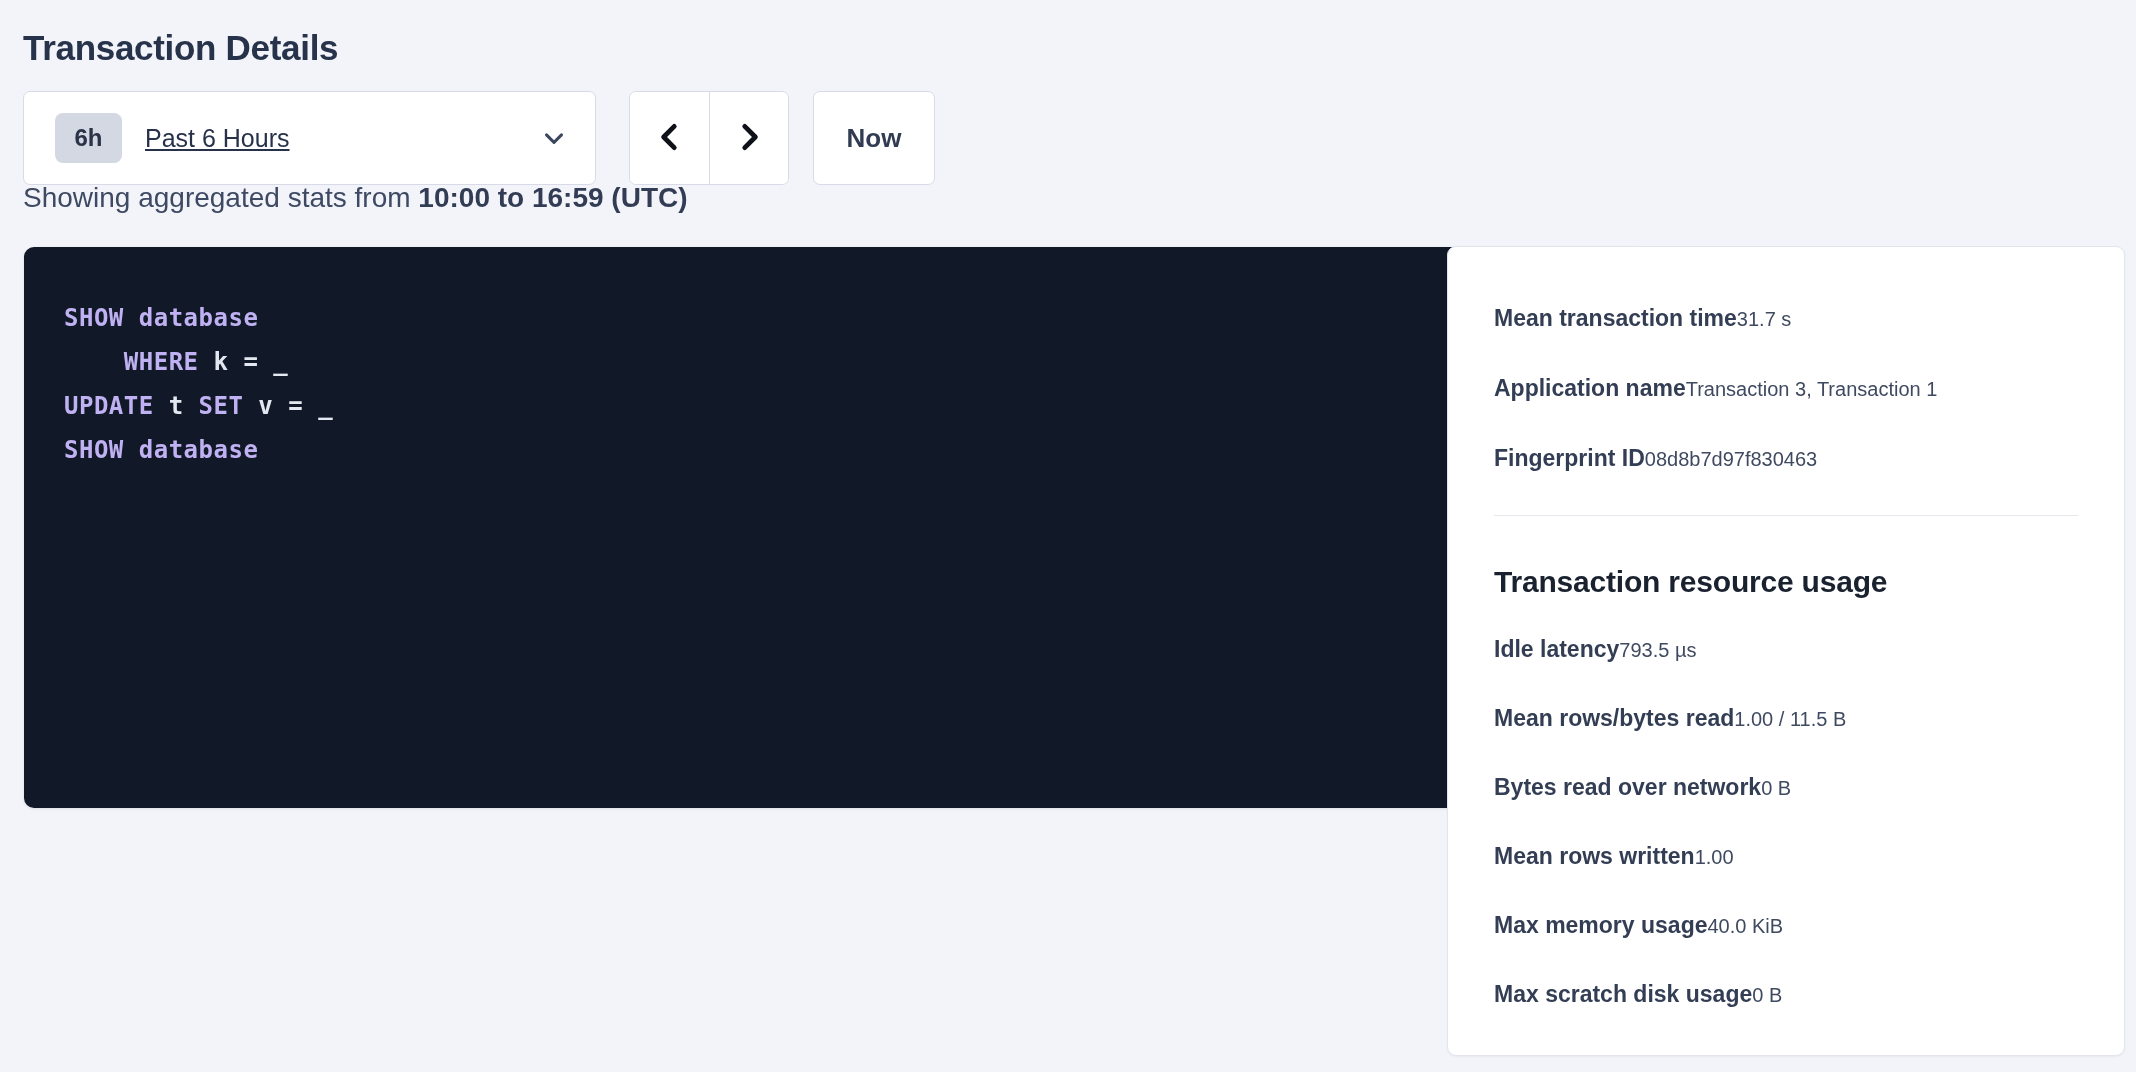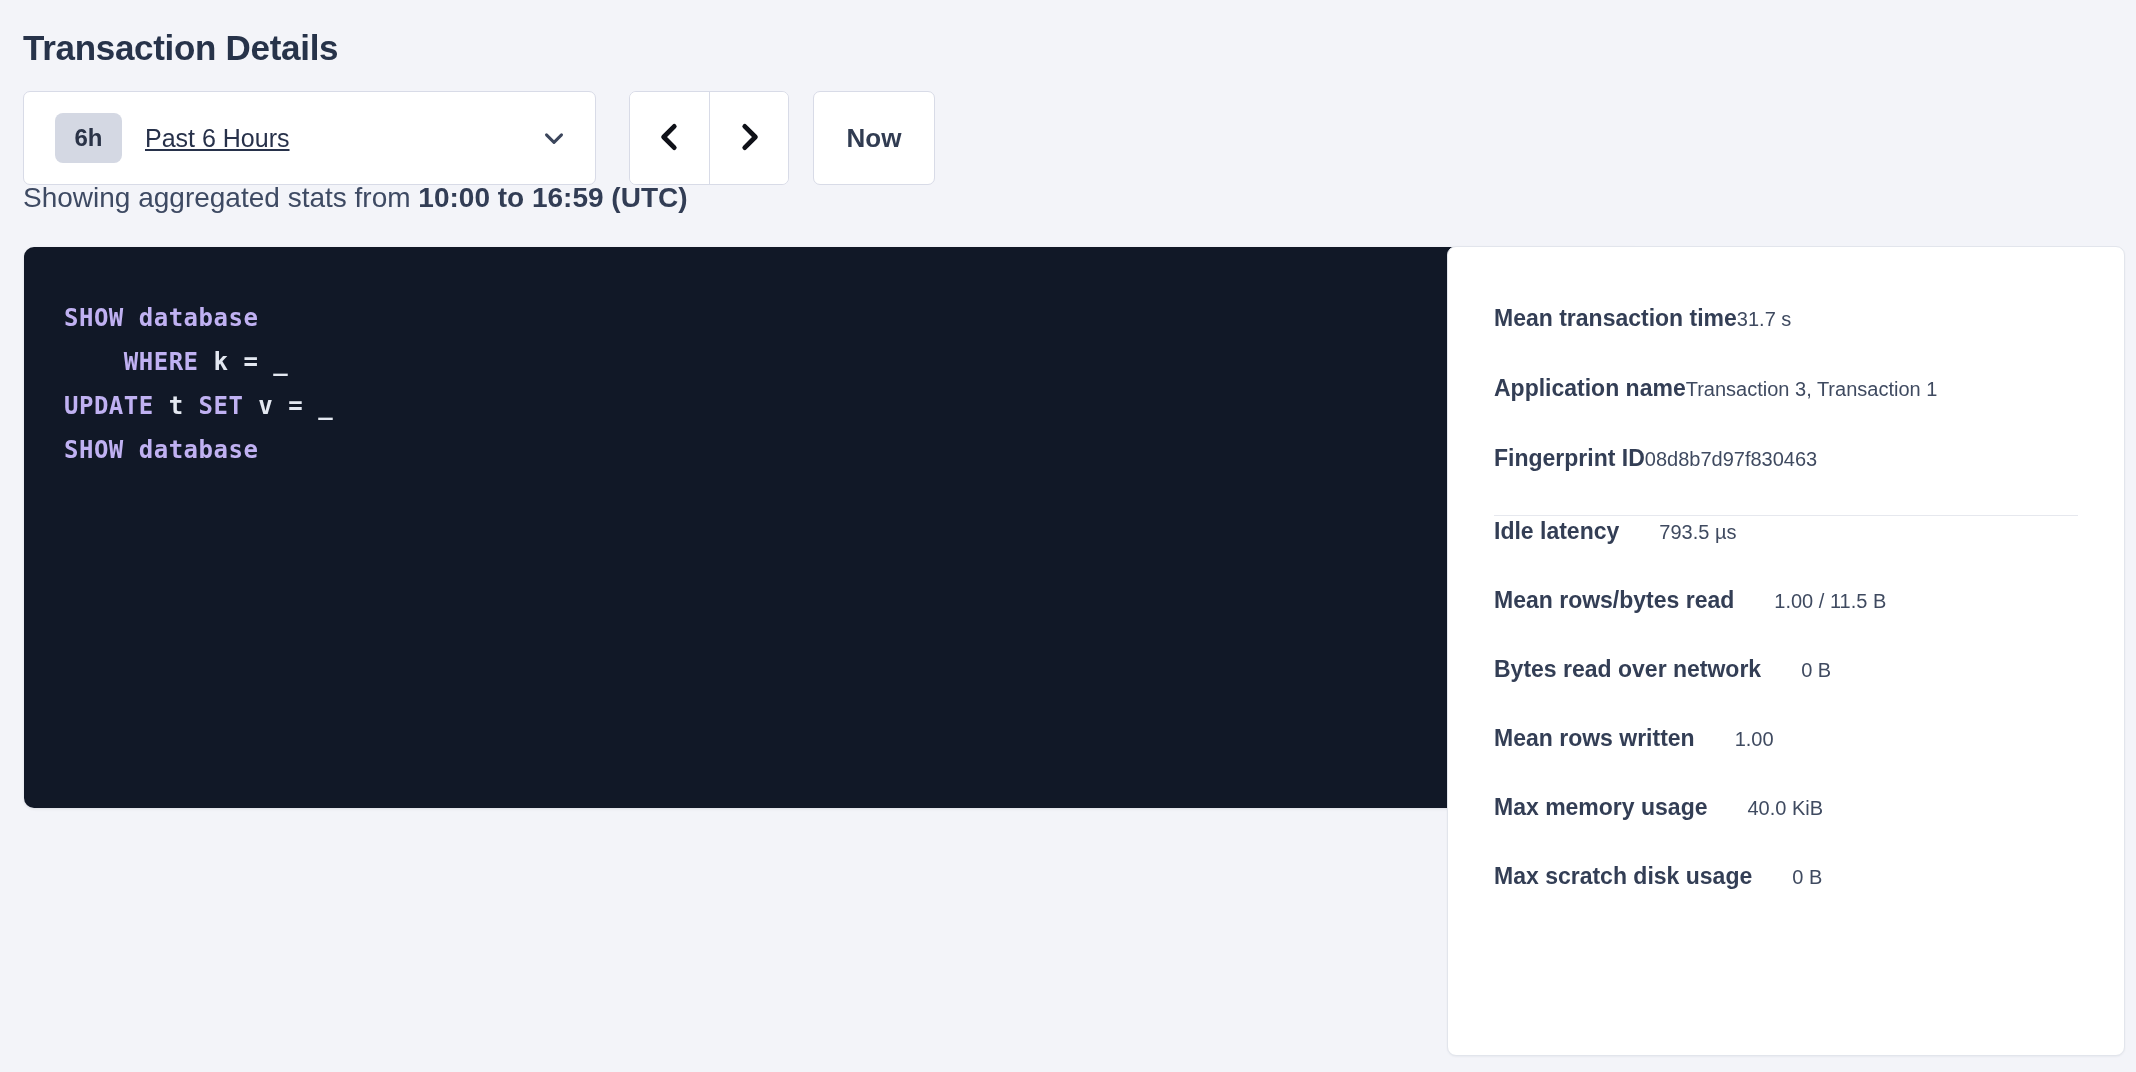--- a/index.html
+++ b/index.html
@@ -63,21 +63,21 @@
     display:flex;align-items:baseline;
     margin-bottom:38px;line-height:31px;
   }
   .stat-label{font-size:23px;font-weight:700;color:var(--label-text);}
   .stat-value{font-size:20px;font-weight:400;color:var(--value-text);text-align:right;}
   .card-divider{border:none;border-top:1px solid var(--divider);margin:40px 0 0 0;}
   .section-heading{
     font-size:30px;font-weight:700;color:var(--near-black);
     margin:46px 0 32px 0;line-height:40px;letter-spacing:-0.2px;
   }
-  #resource-rows .stat-row{margin-bottom:37px;gap:40px;}
+  #resource-rows .stat-row{margin-bottom:37px;}
 </style>
 </head>
 <body>
 
 <main>
 
   <h1 class="page-title">Transaction Details</h1>
 
   <div class="controls">
     <button class="dropdown">
@@ -130,20 +130,21 @@
         <div class="stat-row">
           <span class="stat-label">Application name</span>
           <span class="stat-value">Transaction 3, Transaction 1</span>
         </div>
         <div class="stat-row">
           <span class="stat-label">Fingerprint ID</span>
           <span class="stat-value">08d8b7d97f830463</span>
         </div>
       </div>
     <hr class="card-divider">
+    <h2 class="section-heading">Transaction resource usage</h2>
     <div id="resource-rows">
         <div class="stat-row">
           <span class="stat-label">Idle latency</span>
           <span class="stat-value">793.5 µs</span>
         </div>
         <div class="stat-row">
           <span class="stat-label">Mean rows/bytes read</span>
           <span class="stat-value">1.00 / 11.5 B</span>
         </div>
         <div class="stat-row">

